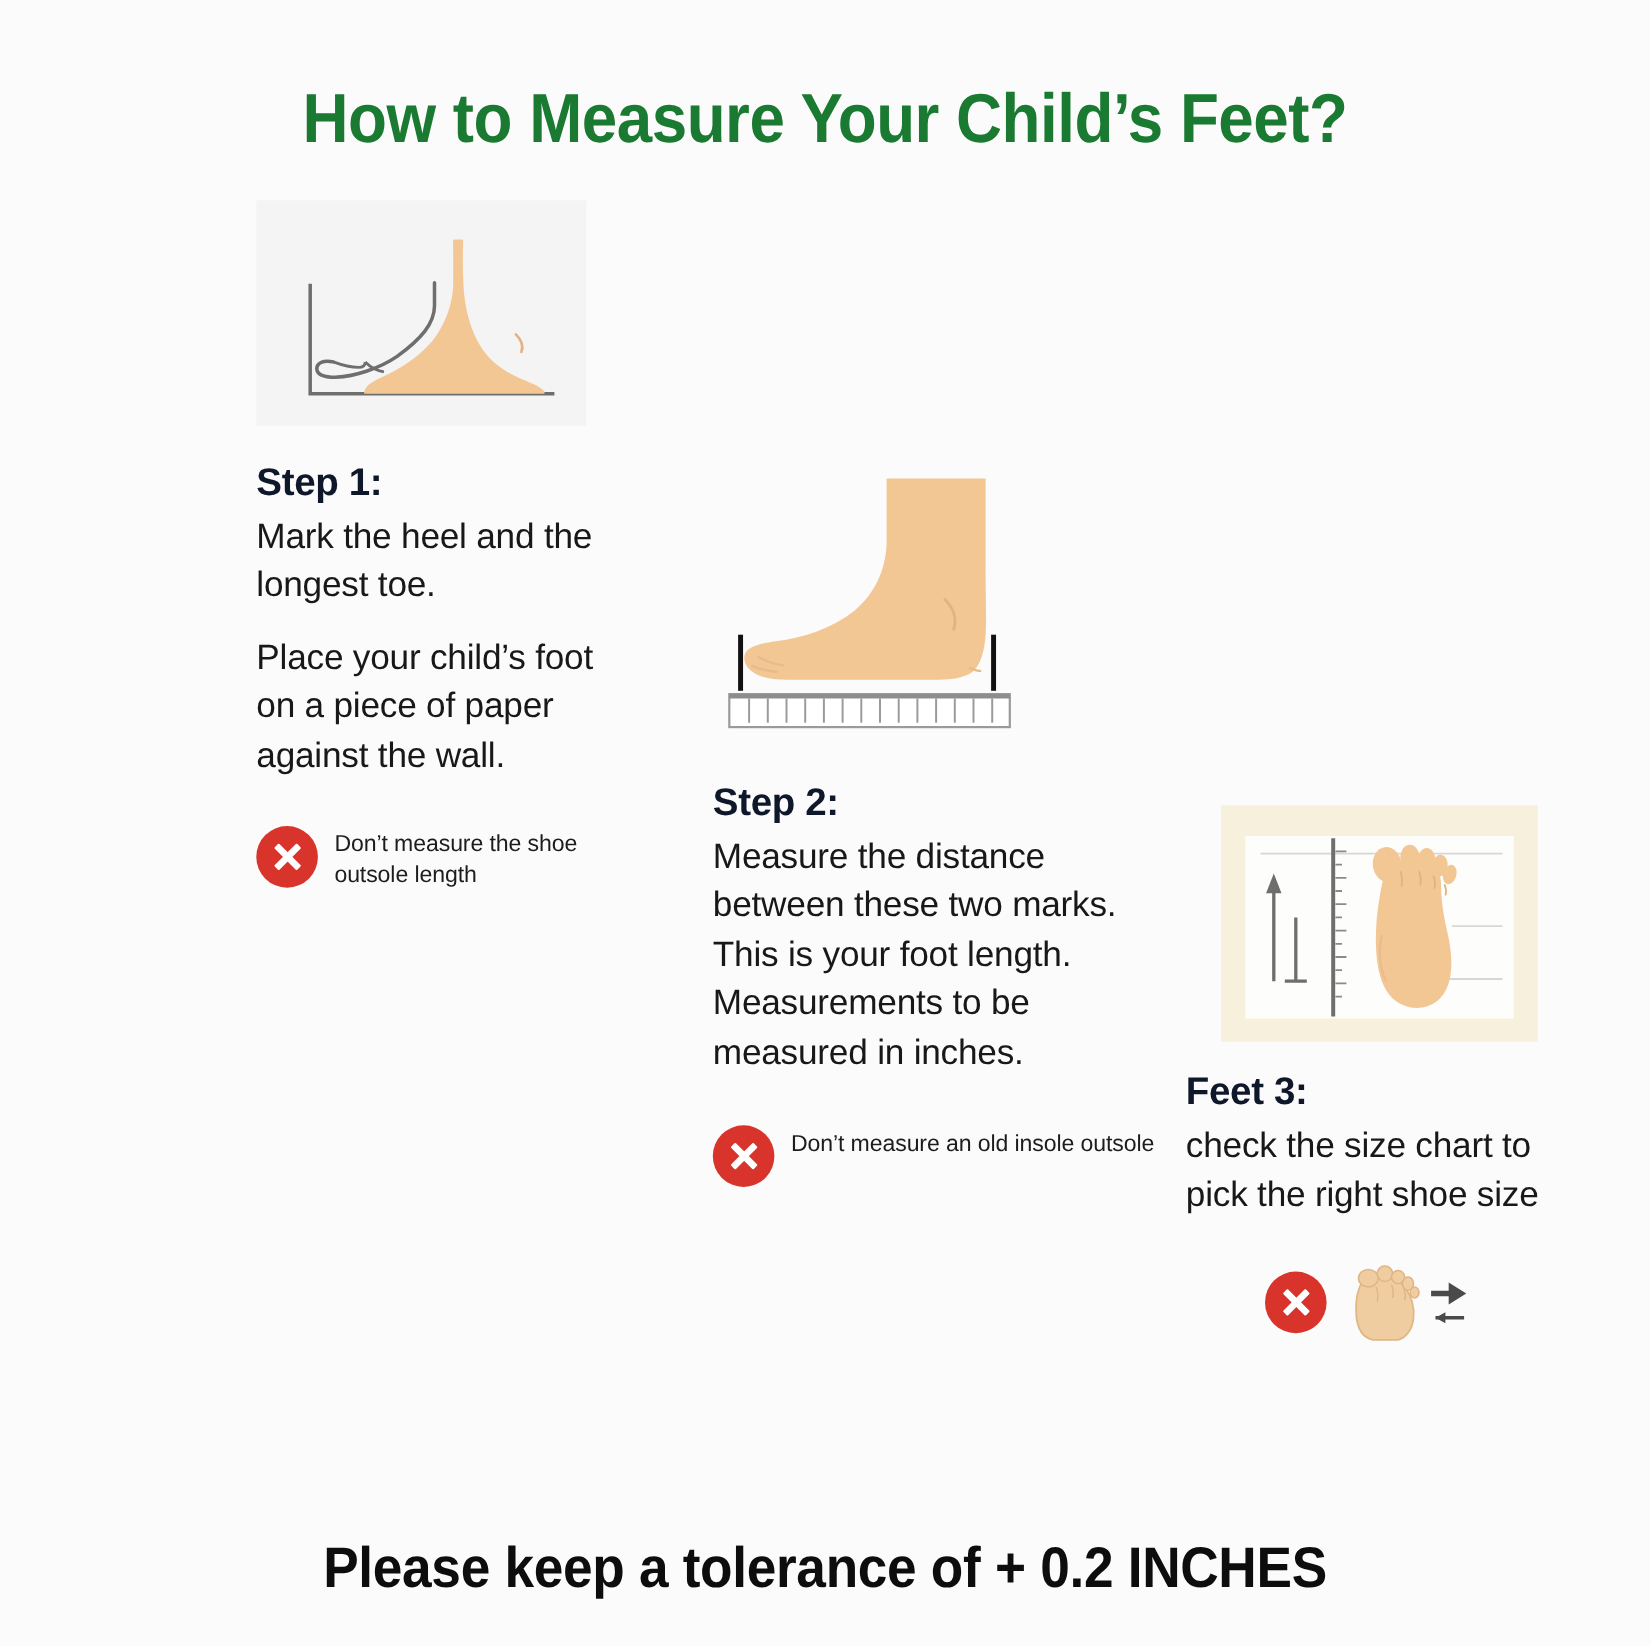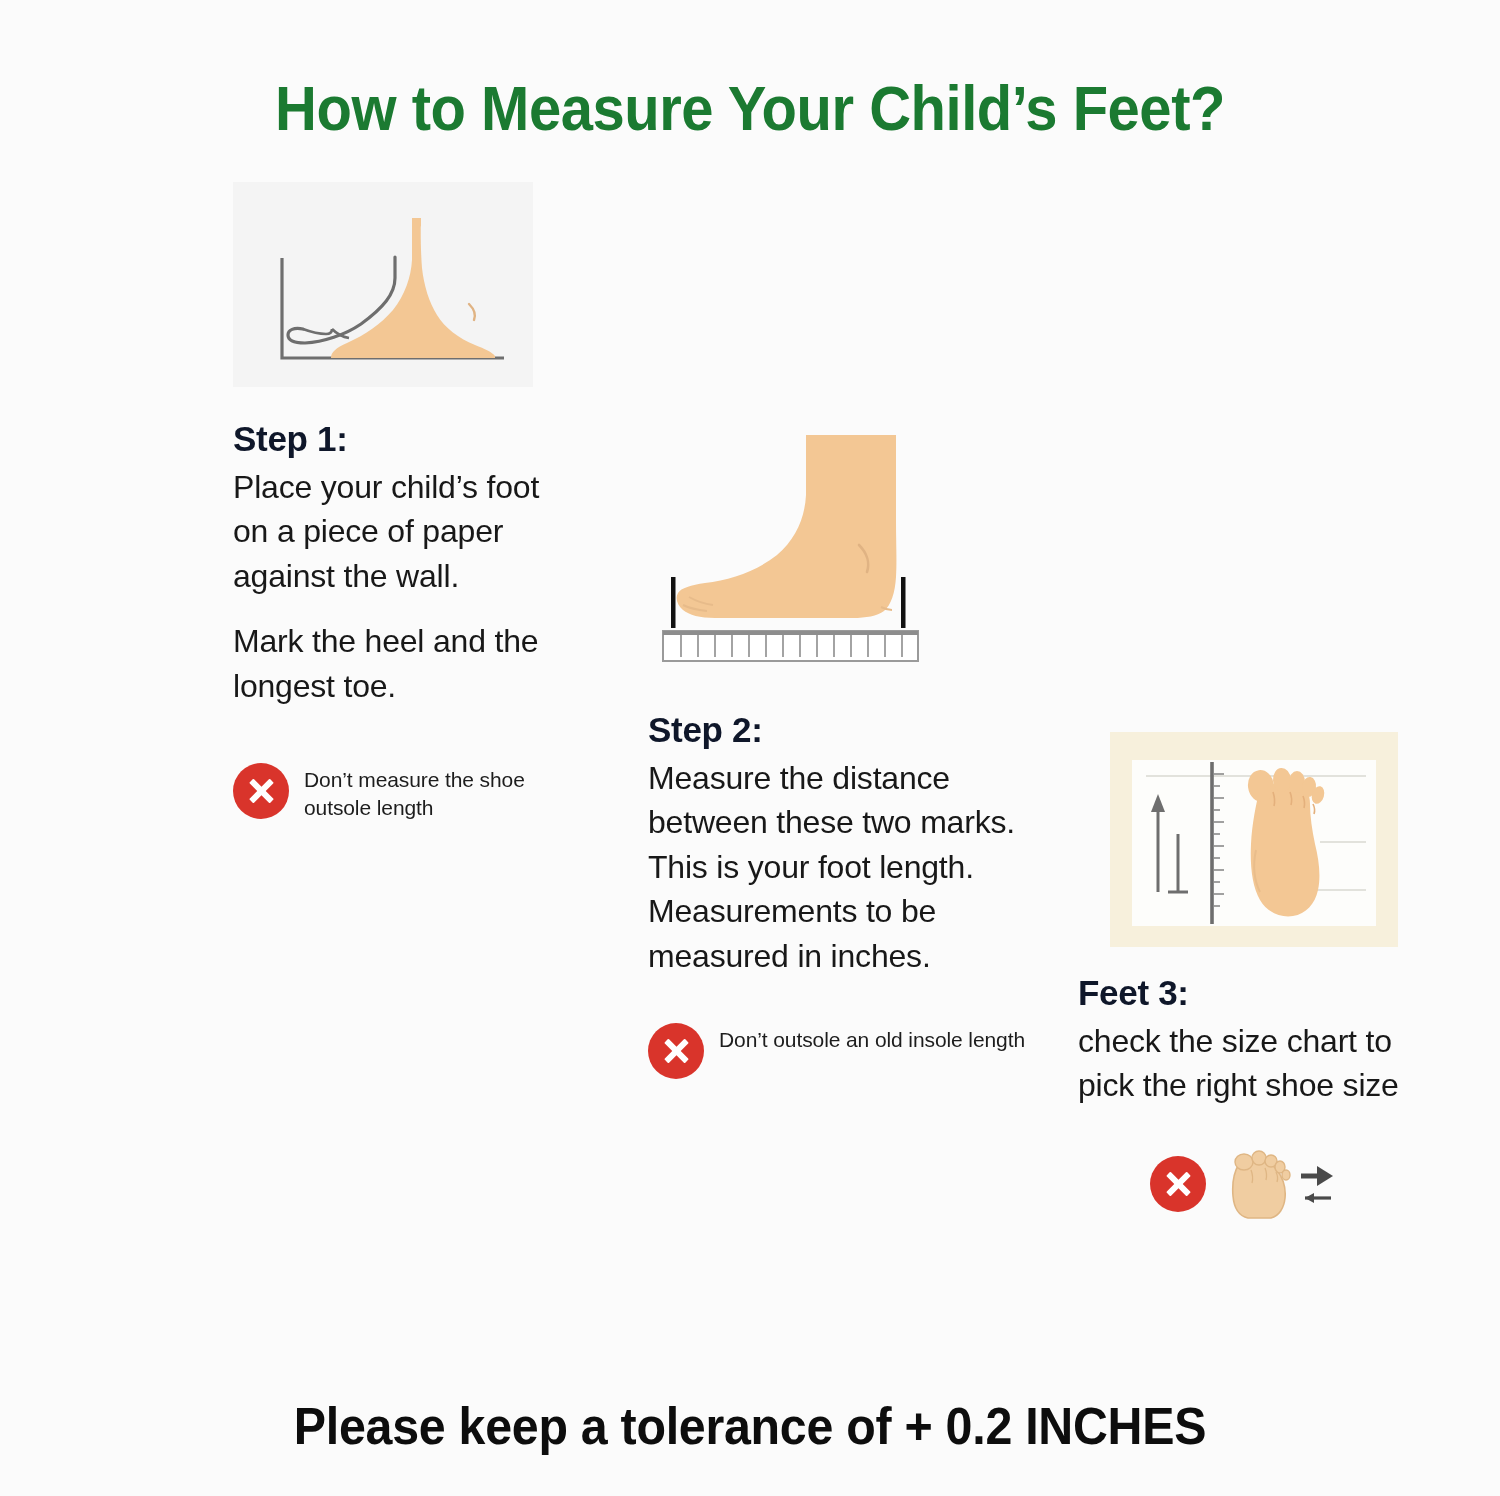--- a/index.html
+++ b/index.html
@@ -104,21 +104,21 @@
     width: 320px;
   }
   #step1 .illus-box {
     width: 300px;
     height: 205px;
     background: #f4f4f4;
     position: relative;
     overflow: hidden;
   }
   #step1 .step-text { margin-top: 32px; width: 320px; }
-  #step1 .warn { margin-top: 55px; }
+  #step1 .warn { margin-top: 43px; }
 
   
   #step2 {
     position: absolute;
     left: 648px;
     top: 425px;
     width: 430px;
   }
   #step2 .illus-box {
     width: 300px;
@@ -189,22 +189,22 @@
 
         <path d="M179 36 L188 36 L188 44 C185 46 182 46 179 44 Z" fill="#f3c794"></path>
 
         <path d="M236 122 C241 127 243 133 241 138" fill="none" stroke="#e0b383" stroke-width="2.4" stroke-linecap="round"></path>
       </svg>
     </div>
 
     <div class="step-text">
       <div class="step-head">Step 1:</div>
       <div class="step-body">
+        <p class="para">Mark the heel and the longest toe.</p>
         <p class="para">Place your child’s foot on a piece of paper against the wall.</p>
-        <p class="para">Mark the heel and the longest toe.</p>
       </div>
     </div>
 
     <div class="warn">
       <div class="warn-circle"></div>
       <div class="warn-text">Don’t measure the shoe outsole length</div>
     </div>
   </div>
 
   <div id="step2">
@@ -247,21 +247,21 @@
 
     <div class="step-text">
       <div class="step-head">Step 2:</div>
       <div class="step-body">
         <p class="para">Measure the distance between these two marks. This is your foot length. Measurements to be measured in inches.</p>
       </div>
     </div>
 
     <div class="warn">
       <div class="warn-circle"></div>
-      <div class="warn-text">Don’t outsole an old insole length</div>
+      <div class="warn-text">Don’t measure an old insole outsole</div>
     </div>
   </div>
 
   <div id="step3">
 
     <div class="illus-card">
       <svg width="288" height="215" viewBox="0 0 288 215">
 
         <rect x="22" y="28" width="244" height="166" fill="#fdfdfb"></rect>
 

